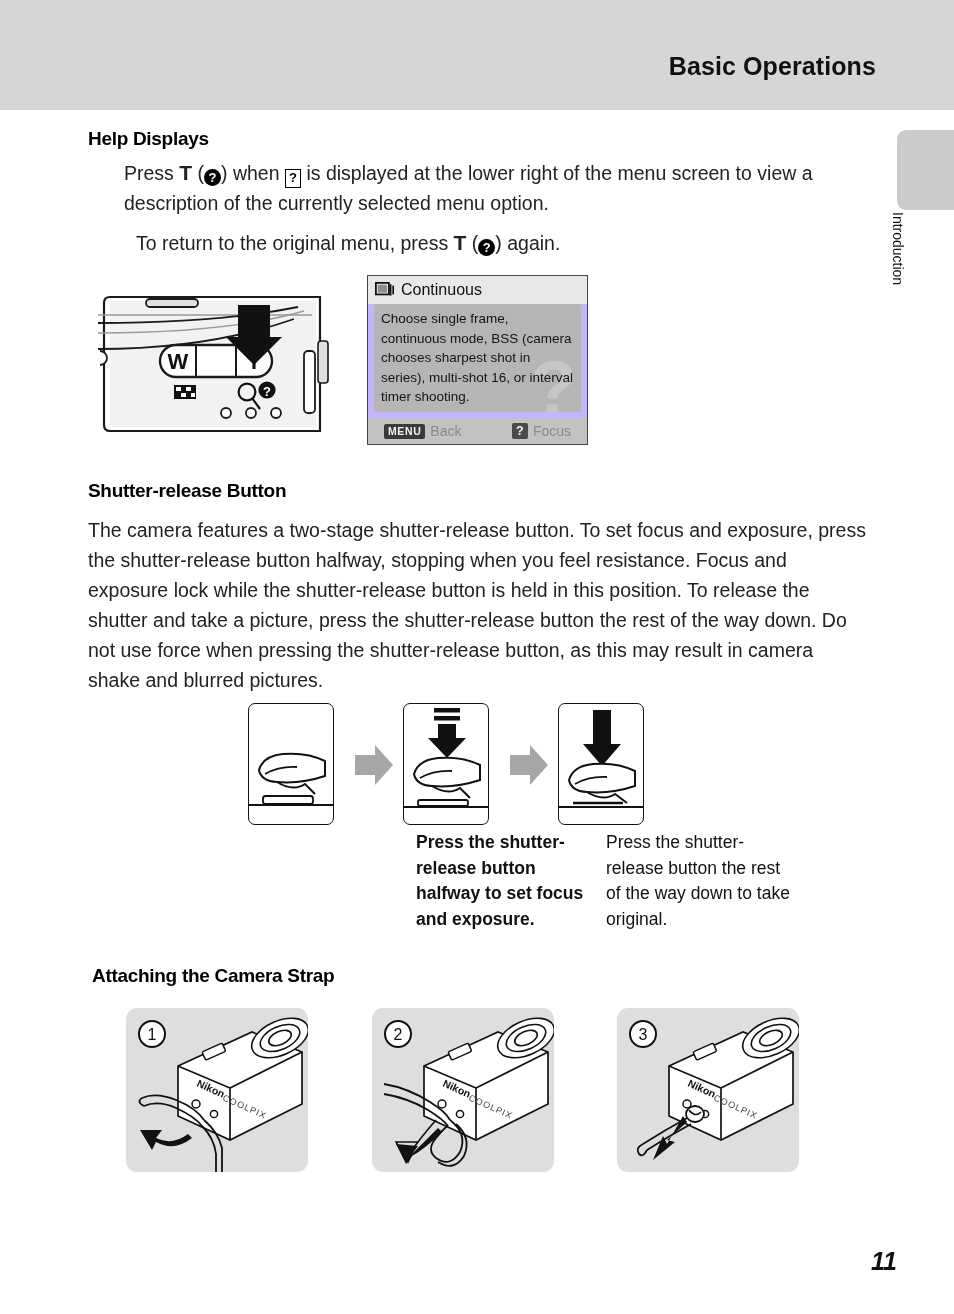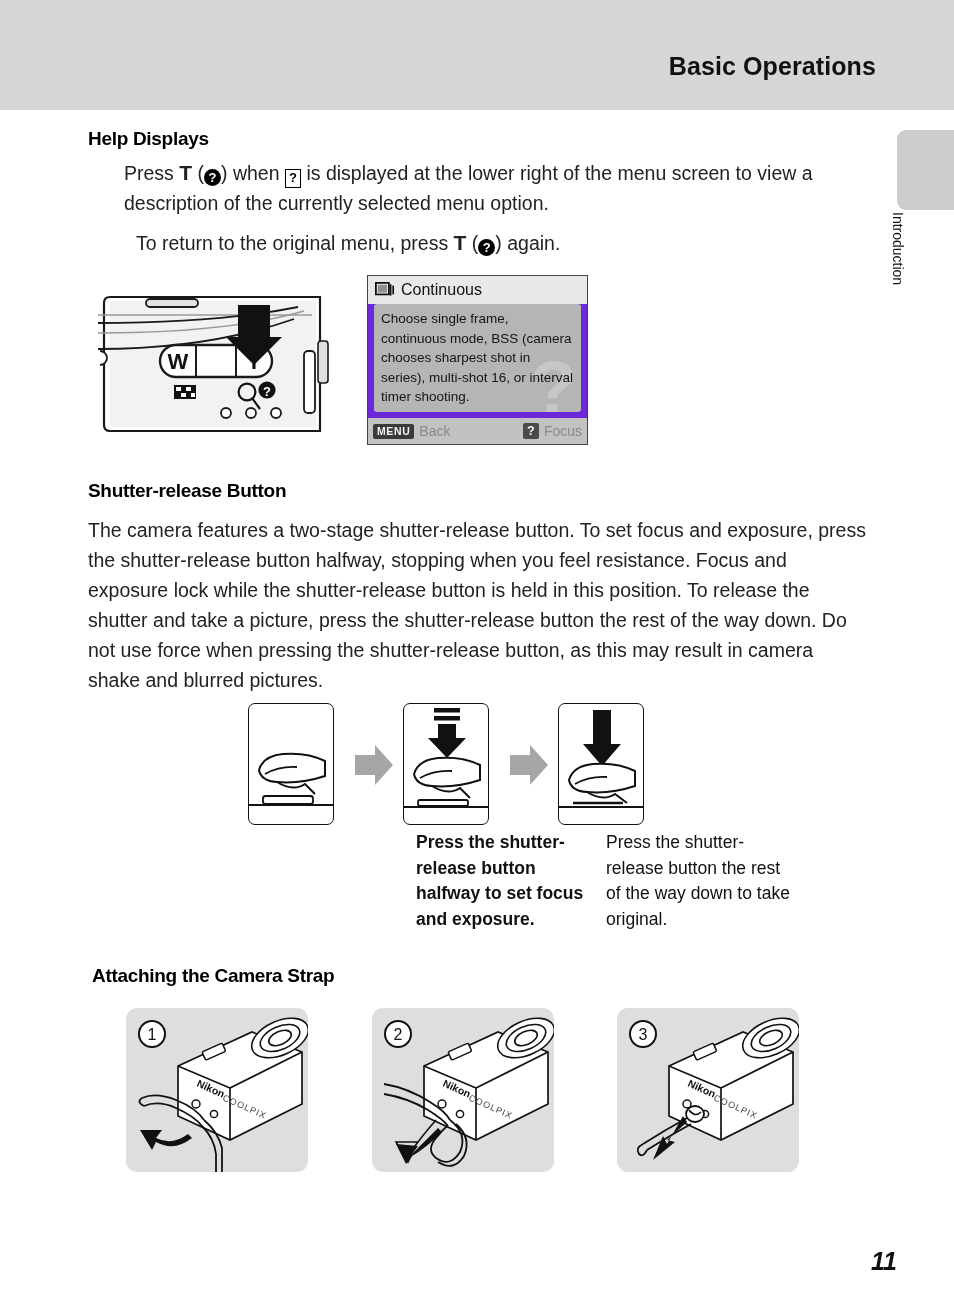--- a/index.html
+++ b/index.html
@@ -113,21 +113,21 @@
     left: 98px; top: 293px;
     width: 233px; height: 142px;
   }
 
   
   .menu-screen {
     position: absolute;
     left: 367px; top: 275px;
     width: 221px; height: 170px;
     border: 1.6px solid #444;
-    background: #6d28d9;
+    background: #c4b5fd;
     box-sizing: border-box;
     overflow: hidden;
   }
   .menu-title-row {
     height: 28px;
     display: flex;
     align-items: center;
     padding-left: 7px;
     gap: 6px;
     background: #e8e8e8;
@@ -164,21 +164,21 @@
     user-select: none;
   }
   .menu-footer {
     position: absolute;
     left: 0; bottom: 0;
     width: 100%; height: 26px;
     background: #c2c2c2;
     display: flex;
     align-items: center;
     justify-content: space-between;
-    padding: 0 5px;
+    padding: 0 16px;
     box-sizing: border-box;
   }
   .foot-left, .foot-right {
     display: flex;
     align-items: center;
     gap: 5px;
   }
   .badge-menu {
     background: #3a3a3a;
     color: #f2f2f2;

